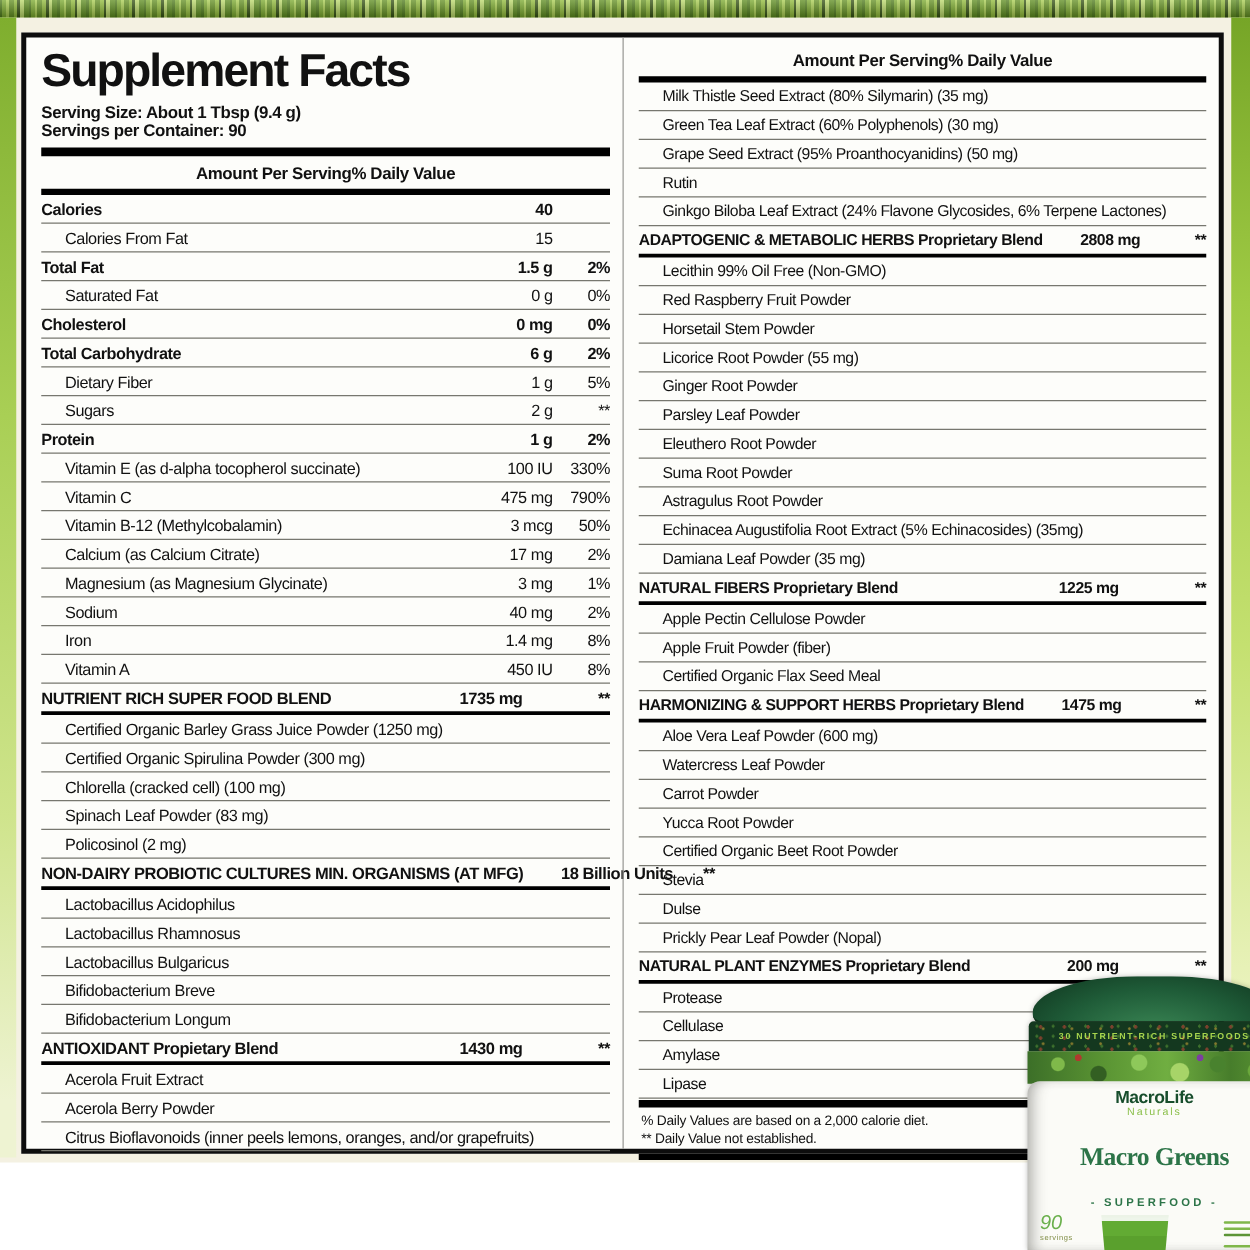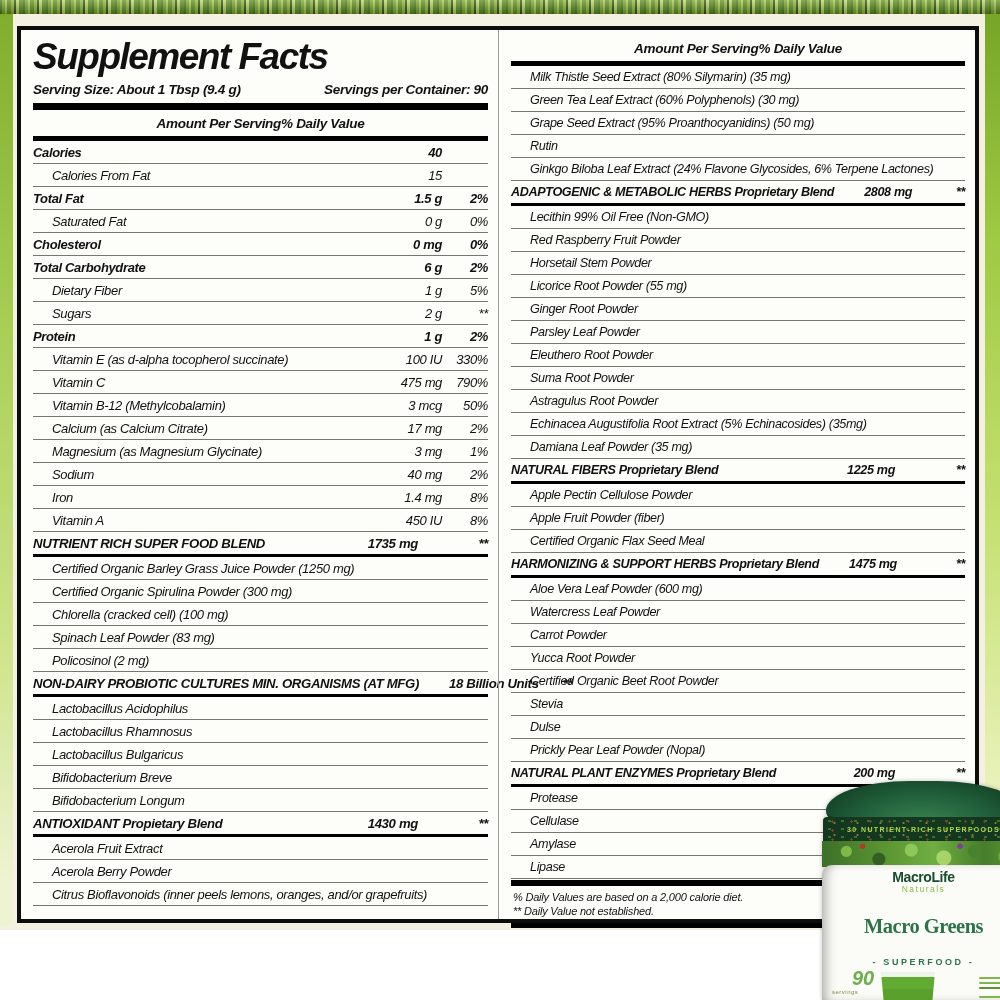--- a/index.html
+++ b/index.html
@@ -26,27 +26,27 @@
   .grass-right{
     position:absolute;right:0;top:14px;width:15px;height:912px;
     background:linear-gradient(180deg,#76a527,#9fca44 25%,#c4e070 55%,#e9f2bb 85%,#f6f7e2);
   }
   
   .panel{
     position:absolute;left:17px;top:26px;width:962px;height:897px;
     background:#fdfdfa;border:4px solid #0d0d0d;box-sizing:border-box;
     display:flex;
   }
-  .col{flex:1 1 50%;box-sizing:border-box;padding:6px 10px 0 12px;min-width:0;font-style:italic;}
+  .col{flex:1 1 50%;box-sizing:border-box;padding:6px 10px 0 12px;min-width:0;}
   .col.right{border-left:1px solid #9a9a96;}
   .facts-title{
     font-size:37px;font-weight:800;letter-spacing:-1.5px;line-height:42px;margin:0 0 2px 0;
   }
   .serving-line{display:flex;justify-content:space-between;font-size:13.5px;font-weight:700;
-    letter-spacing:-.3px;padding:2px 0 6px 0;}
+    letter-spacing:-.3px;padding:2px 0 6px 0;flex-direction:column;}
   .bar{background:#000;}
   .bar.b7{height:7px;margin:0 0 1px 0;}
   .bar.b5{height:5px;}
   .bar.b6{height:6px;margin-top:1px;}
   .colhead{display:flex;justify-content:center;align-items:center;height:25px;
     font-size:13.5px;font-weight:700;letter-spacing:-.3px;}
   
   .rows{}
   .row{display:flex;align-items:center;height:22px;border-bottom:1px solid #77776f;
     font-size:13px;letter-spacing:-.35px;white-space:nowrap;}
@@ -93,21 +93,21 @@
     overflow:hidden;}
   .brand{margin-top:6px;text-align:center;line-height:12px;}
   .brand .b1{font-size:14px;font-weight:800;color:#174d2c;letter-spacing:-.4px;}
   .brand .b2{font-size:8.5px;color:#8abf4a;letter-spacing:1.5px;}
   .prod-name{margin-top:20px;text-align:center;font-family:"Liberation Serif",serif;
     font-weight:700;font-size:20.5px;color:#2c7448;letter-spacing:-.5px;line-height:22px;}
   .prod-sub{margin-top:20px;text-align:center;font-size:9px;font-weight:700;color:#2c7448;
     letter-spacing:2.6px;}
   .mid{position:relative;height:76px;margin-top:3px;}
   .serv90{position:absolute;left:10px;top:2px;color:#6ab04c;line-height:13px;}
-  .serv90 .n{font-size:20px;font-weight:700;font-style:italic;margin-left:20px;}
+  .serv90 .n{font-size:16px;font-weight:400;font-style:italic;}
   .serv90 .s{display:block;font-size:6px;letter-spacing:.5px;color:#7f8c44;}
   .glass{position:absolute;left:56px;top:2px;width:60px;height:66px;
     background:linear-gradient(180deg,#eef5ea 0 7%,#62ab33 7% 26%,#5aa02d 26% 60%,#4c9629 60% 100%);
     clip-path:polygon(5% 0,95% 0,85% 100%,15% 100%);
     box-shadow:inset 0 0 0 2px rgba(235,243,230,.8);}
   .tiny-txt{position:absolute;right:8px;top:4px;width:38px;}
   .tiny-txt i{display:block;height:2px;background:#7fb74a;margin:3px 0;border-radius:1px;}
   .tiny-txt i:nth-child(3n){width:70%;margin-bottom:7px;background:#5c9436;}
   .badges{position:absolute;left:8px;bottom:4px;display:flex;align-items:center;gap:5px;}
   .badge-c{width:13px;height:13px;border-radius:50%;background:#e7e0c8;border:2px solid #2c5e3a;}

